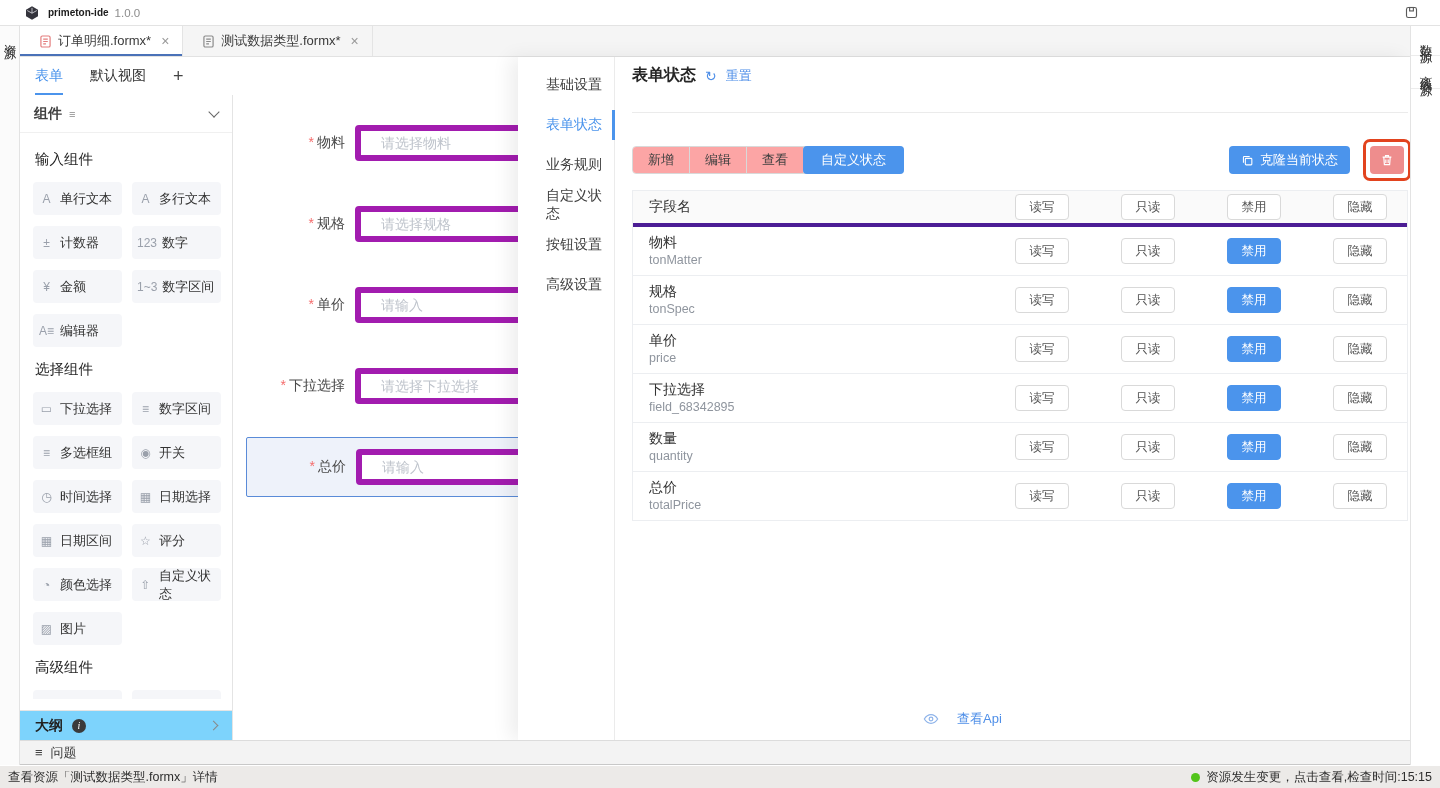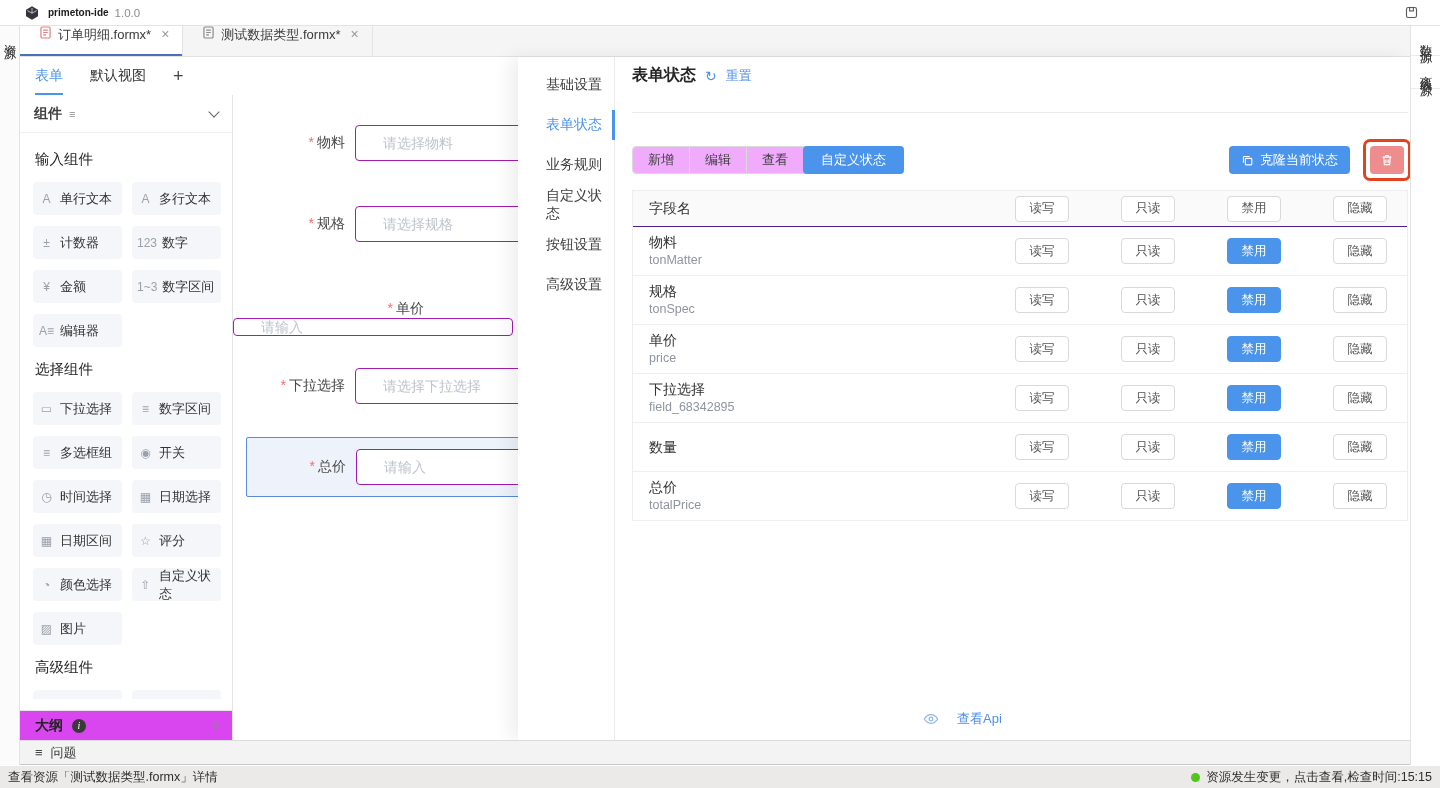--- a/index.html
+++ b/index.html
@@ -19,21 +19,21 @@
 
   
   .left-rail { position:absolute; left:0; top:26px; width:20px; height:739px; background:#fbfbfb; border-right:1px solid #e3e3e3; z-index:55; }
   .right-rail { position:absolute; right:0; top:26px; width:30px; height:739px; background:#fff; border-left:1px solid #e3e3e3; z-index:55; }
   .vtext { writing-mode:vertical-lr; text-orientation:upright; letter-spacing:3px; font-size:12.5px; color:#2f2f2f; }
   .left-rail .vtext { margin:8px auto 0; display:block; }
   .rail-item { display:flex; justify-content:center; padding:9px 0 11px; border-bottom:1px solid #ececec; cursor:pointer; }
 
   
   .file-tabbar { position:absolute; left:20px; top:26px; width:1390px; height:31px; background:#f5f5f5; border-bottom:1px solid #e2e2e2; display:flex; z-index:20; }
-  .file-tab { display:flex; gap:7px; padding:0 13px 0 20px; font-size:13px; color:#3a3a3a; border-right:1px solid #e4e4e4; background:#f5f5f5; position:relative; cursor:pointer; }
+  .file-tab { display:flex; align-items:center; gap:7px; padding:0 13px 0 20px; font-size:13px; color:#3a3a3a; border-right:1px solid #e4e4e4; background:#f5f5f5; position:relative; cursor:pointer; }
   .file-tab.active { background:#fff; }
   .file-tab.active::after { content:""; position:absolute; left:0; right:0; bottom:0; height:2px; background:#4a72b8; }
   .file-tab .ficon { display:flex; }
   .file-tab .close { color:#999; font-size:14px; margin-left:3px; }
 
   
   .view-tabbar { position:absolute; left:20px; top:57px; width:1390px; height:38px; background:#fff; display:flex; align-items:center; padding-left:15px; z-index:5; }
   .view-tab { font-size:14px; color:#333; height:100%; display:flex; align-items:center; margin-right:27px; position:relative; cursor:pointer; }
   .view-tab.active { color:var(--accent); }
   .view-tab.active::after { content:""; position:absolute; left:0; right:0; bottom:0; height:2px; background:var(--accent); }
@@ -45,31 +45,31 @@
   .palette-header .ph-label { font-size:14px; font-weight:700; color:#404040; }
   .palette-header .ph-burger { font-size:11px; color:#8a8a8a; margin-left:7px; }
   .chev-down { width:8px; height:8px; border-right:1.5px solid #666; border-bottom:1.5px solid #666; transform:rotate(45deg); margin-left:auto; margin-top:-4px; }
   .palette-body { padding:4px 13px 0; }
   .section-title { font-size:14.5px; font-weight:500; color:#1f1f1f; margin:13px 0 13px 2px; }
   .palette-grid { display:grid; grid-template-columns:89px 89px; gap:11px 10px; }
   .palette-item { height:33px; background:#f5f6f9; border-radius:4px; display:flex; align-items:center; padding:0 5px; font-size:13px; color:#333; gap:5px; cursor:pointer; }
   .palette-item .picon { color:#9aa0ab; font-size:12px; flex:0 0 17px; text-align:center; }
   .palette-stub { height:9px; background:#f5f6f9; border-radius:4px 4px 0 0; }
 
-  .outline-row { position:absolute; left:20px; top:710px; width:213px; height:30px; background:#d946ef; border-top:1px solid #e5e5e5; border-right:1px solid #e4e4e4; display:flex; align-items:center; padding:0 15px; z-index:11; cursor:pointer; }
+  .outline-row { position:absolute; left:20px; top:710px; width:213px; height:30px; background:#7dd3fc; border-top:1px solid #e5e5e5; border-right:1px solid #e4e4e4; display:flex; align-items:center; padding:0 15px; z-index:11; cursor:pointer; }
   .outline-label { font-size:14px; font-weight:700; color:#222; }
   .info-dot { width:14px; height:14px; border-radius:50%; background:#3a3a3a; color:#fff; font-size:10px; display:flex; align-items:center; justify-content:center; margin-left:9px; font-style:italic; font-family:"Liberation Serif",serif; }
   .chev-right { width:7px; height:7px; border-right:1.5px solid #888; border-top:1.5px solid #888; transform:rotate(45deg); margin-left:auto; }
 
   
   .canvas { position:absolute; left:233px; top:95px; width:1177px; height:645px; background:#fff; z-index:1; overflow:hidden; }
   .field-row { position:absolute; left:0; display:flex; align-items:center; height:36px; }
   .field-label { width:112px; text-align:right; font-size:14px; color:#4a4a4a; margin-right:10px; white-space:nowrap; }
   .req { color:#f56c6c; margin-right:3px; }
-  .field-input { width:280px; height:36px; border:1px solid #a21caf; border-radius:4px; background:#fff; padding:0 27px; font-size:14px; color:#333; }
+  .field-input { width:280px; height:36px; border:6px solid #a21caf; border-radius:4px; background:#fff; padding:0 20px; font-size:14px; color:#333; }
   .field-input::placeholder { color:#bfc4cc; }
   .selected-wrap { position:absolute; left:13px; top:342px; width:600px; height:60px; border:1px solid #5a8bd8; background:#eef2fa; border-radius:2px; }
   .selected-wrap .field-row { position:absolute; left:0; top:11px; }
   .selected-wrap .field-label { width:99px; }
   .selected-wrap .field-input { background:#fff; }
 
   
   .drawer { position:absolute; left:518px; top:57px; width:892px; height:683px; background:#fff; box-shadow:-8px 0 18px rgba(0,0,0,0.07); display:flex; z-index:30; }
   .drawer-nav { width:97px; border-right:1px solid #ebebeb; padding-top:8px; }
   .nav-item { height:40px; display:flex; align-items:center; padding-left:28px; font-size:14px; color:#404040; position:relative; cursor:pointer; }
@@ -78,30 +78,30 @@
   .drawer-content { flex:1; position:relative; }
 
   .panel-title-row { position:absolute; left:17px; top:8px; display:flex; align-items:center; gap:9px; }
   .panel-title { font-size:16px; font-weight:600; color:#262626; }
   .refresh-icon { color:var(--link); font-size:14px; }
   .reset-link { color:var(--link); font-size:13px; cursor:pointer; }
   .panel-divider { position:absolute; left:17px; right:2px; top:55px; height:1px; background:#ebebeb; }
 
   .toolbar { position:absolute; left:17px; right:2px; top:85px; height:36px; }
   .segmented { position:absolute; left:0; top:4px; display:flex; height:28px; border:1px solid #d9d9d9; border-radius:4px; background:#fff; }
-  .seg-btn { padding:0 15px; display:flex; align-items:center; font-size:13px; color:#404040; background:#f0abfc; border:none; border-right:1px solid #d9d9d9; }
+  .seg-btn { padding:0 15px; display:flex; align-items:center; font-size:13px; color:#404040; background:#fca5a5; border:none; border-right:1px solid #d9d9d9; }
   .seg-btn:last-child { border-right:none; border-radius:0 3px 3px 0; }
   .seg-btn:first-child { border-radius:3px 0 0 3px; }
   .seg-btn.active { background:var(--accent); color:#fff; border-radius:4px; margin:-1px; padding:0 18px; border-right:none; }
   .clone-btn { position:absolute; right:58px; top:4px; height:28px; background:var(--accent); color:#fff; border:none; border-radius:4px; font-size:13px; display:flex; align-items:center; gap:6px; padding:0 12px; }
   .delete-btn { position:absolute; right:4px; top:4px; width:34px; height:28px; background:var(--danger); border:none; border-radius:4px; display:flex; align-items:center; justify-content:center; }
   .annotation-box { position:absolute; right:-3px; top:-3px; width:48px; height:42px; border:3px solid var(--annotation); border-radius:7px; pointer-events:none; }
 
   .ftable { position:absolute; left:17px; top:133px; width:776px; border:1px solid #eceef1; border-bottom:none; }
-  .ftable-header { height:36px; background:#fafafa; display:flex; align-items:center; border-bottom:1px solid #4c1d95;gap:24px; }
+  .ftable-header { height:36px; background:#fafafa; display:flex; align-items:center; border-bottom:4px solid #4c1d95;gap:24px; }
   .fname-h { flex:1; padding-left:16px; font-size:14px; color:#333; }
   .fopt-col { width:106px; display:flex; justify-content:center; }
   .opt-btn { width:54px; height:26px; border:1px solid #d9d9d9; background:#fff; border-radius:4px; font-size:12.5px; color:#555; display:flex; align-items:center; justify-content:center;margin-left:12px; }
   .opt-btn.active { background:var(--accent); border-color:var(--accent); color:#fff; }
   .frow { height:49px; display:flex; align-items:center; border-bottom:1px solid #eceef1; background:#fff; }
   .fname { flex:1; padding-left:16px; }
   .fname .n { font-size:14px; color:#333; line-height:19px; }
   .fname .c { font-size:12.5px; color:#8f959e; line-height:17px; }
 
   .api-row { position:absolute; left:0; right:100px; top:653px; display:flex; justify-content:center; }
@@ -281,21 +281,21 @@
 
   <main class="canvas" id="canvas">
       <div class="field-row" style="top: 30px;">
         <span class="field-label"><span class="req">*</span>物料</span>
         <input class="field-input" placeholder="请选择物料" style="">
       </div>
       <div class="field-row" style="top: 111px;">
         <span class="field-label"><span class="req">*</span>规格</span>
         <input class="field-input" placeholder="请选择规格" style="">
       </div>
-      <div class="field-row" style="top: 205px; flex-direction: column;">
+      <div class="field-row" style="top: 192px;">
         <span class="field-label"><span class="req">*</span>单价</span>
         <input class="field-input" placeholder="请输入" style="">
       </div>
       <div class="field-row" style="top: 273px;">
         <span class="field-label"><span class="req">*</span>下拉选择</span>
         <input class="field-input" placeholder="请选择下拉选择" style="">
       </div>
       <div class="selected-wrap">
         <div class="field-row">
           <span class="field-label"><span class="req">*</span>总价</span>
@@ -430,20 +430,21 @@
               <span class="fopt-col">
                 <button class="opt-btn active">禁用</button>
               </span>
               <span class="fopt-col">
                 <button class="opt-btn">隐藏</button>
               </span>
             </div>
             <div class="frow">
               <div class="fname">
                 <div class="n">数量</div>
+                <div class="c">quantity</div>
               </div>
               <span class="fopt-col">
                 <button class="opt-btn">读写</button>
               </span>
               <span class="fopt-col">
                 <button class="opt-btn">只读</button>
               </span>
               <span class="fopt-col">
                 <button class="opt-btn active">禁用</button>
               </span>

